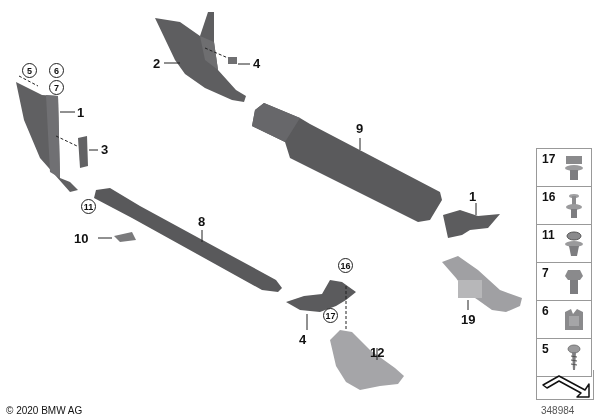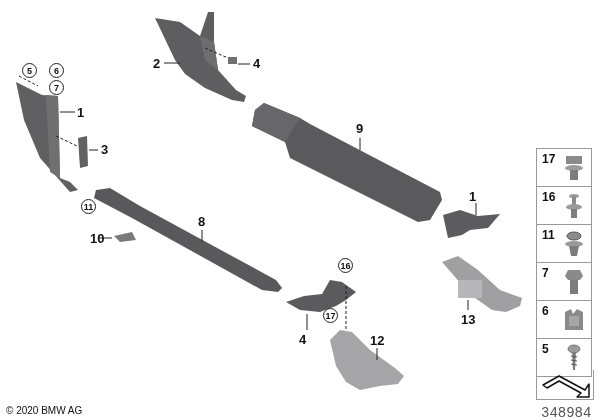--- a/index.html
+++ b/index.html
@@ -6,21 +6,21 @@
   #canvas{position:relative;width:600px;height:420px;overflow:hidden;background:#fff;font-family:"Liberation Sans",sans-serif;}
   svg.parts{position:absolute;left:0;top:0;}
   .callout{position:absolute;font-weight:bold;font-size:13px;color:#111;line-height:1;}
   .circ{position:absolute;width:15px;height:15px;border:1.3px solid #222;border-radius:50%;font-size:9px;font-weight:bold;display:flex;align-items:center;justify-content:center;color:#111;background:#fff;box-sizing:border-box;}
   .legend{position:absolute;left:536px;top:148px;width:56px;}
   .legend-cell{position:relative;height:37px;border:1px solid #999;border-bottom:none;background:#fff;}
   .legend-cell:last-child{border-bottom:1px solid #999;}
   .legend-num{position:absolute;left:5px;top:3px;font-weight:bold;font-size:12px;color:#111;}
   .legend-icon{position:absolute;right:6px;top:5px;width:22px;height:28px;}
   .arrow-cell{position:absolute;left:536px;top:370px;width:56px;height:29px;border:1px solid #999;border-top:none;}
-  .docnum{position:absolute;left:541px;top:405px;font-size:14px;color:#555;font-family:Liberation Mono, monospace;}
+  .docnum{position:absolute;left:541px;top:405px;font-size:10px;color:#555;}
   .copyright{position:absolute;left:6px;top:405px;font-size:10px;color:#111;}
 </style>
 </head>
 <body>
 
 <div id="canvas">
 
   <svg class="parts" width="600" height="420" viewBox="0 0 600 420">
 
     <g>
@@ -86,23 +86,23 @@
       <line x1="468" y1="300" x2="468" y2="310" stroke="#222" stroke-width="1"></line>
     </g>
   </svg>
 
   <span class="callout" style="left:77px;top:106px;">1</span>
   <span class="callout" style="left:153px;top:57px;">2</span>
   <span class="callout" style="left:101px;top:143px;">3</span>
   <span class="callout" style="left:253px;top:57px;">4</span>
   <span class="callout" style="left:198px;top:215px;">8</span>
   <span class="callout" style="left:356px;top:122px;">9</span>
-  <span class="callout" style="left:90px;top:232px;">10</span>
-  <span class="callout" style="left:370px;top:334px;">12</span>
-  <span class="callout" style="left:461px;top:313px;">13</span>
+  <span class="callout" style="left:74px;top:232px;">10</span>
+  <span class="callout" style="left:370px;top:346px;">12</span>
+  <span class="callout" style="left:461px;top:313px;">19</span>
   <span class="callout" style="left:299px;top:333px;">4</span>
   <span class="callout" style="left:469px;top:190px;">1</span>
 
   <span class="circ" style="left:22px;top:63px;">5</span>
   <span class="circ" style="left:49px;top:63px;">6</span>
   <span class="circ" style="left:49px;top:80px;">7</span>
   <span class="circ" style="left:81px;top:199px;">11</span>
   <span class="circ" style="left:338px;top:258px;">16</span>
   <span class="circ" style="left:323px;top:308px;">17</span>
 

